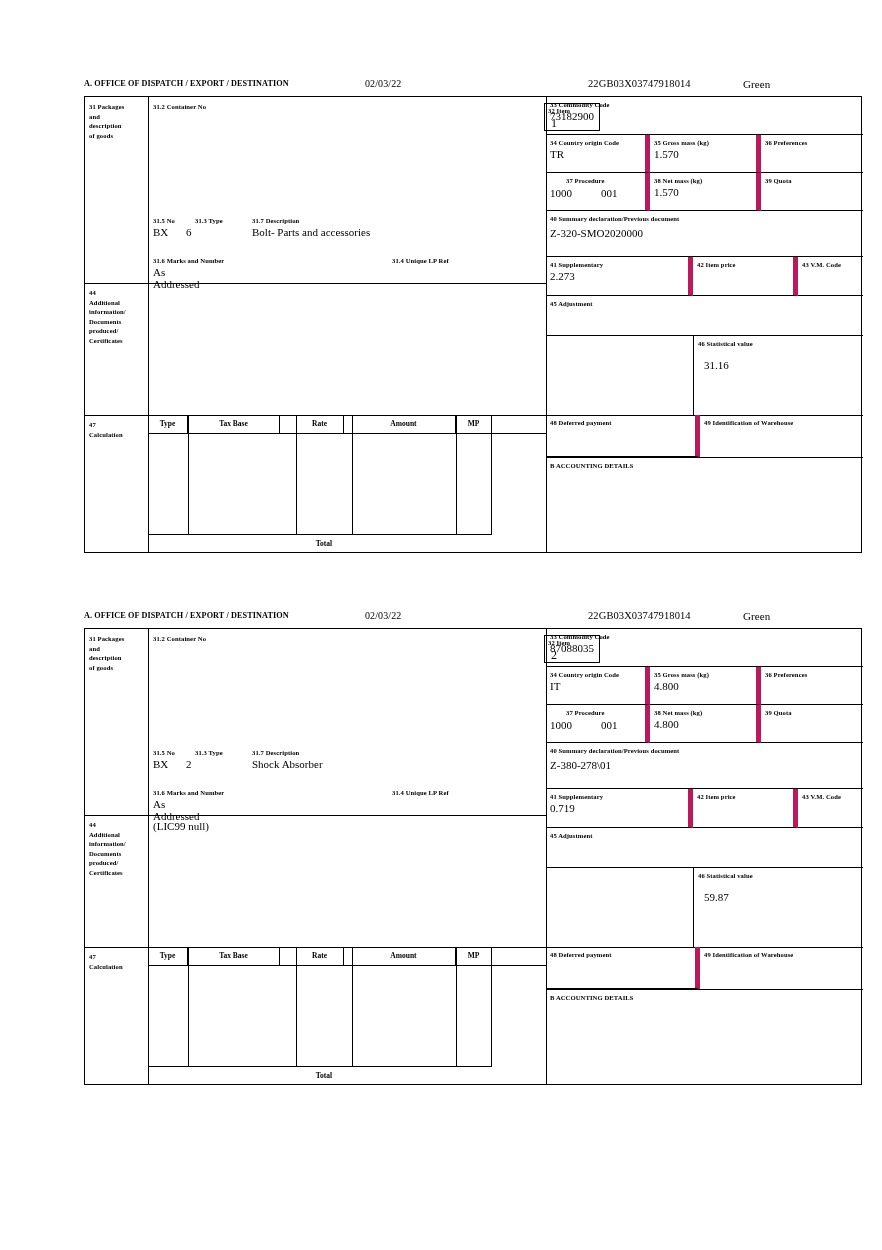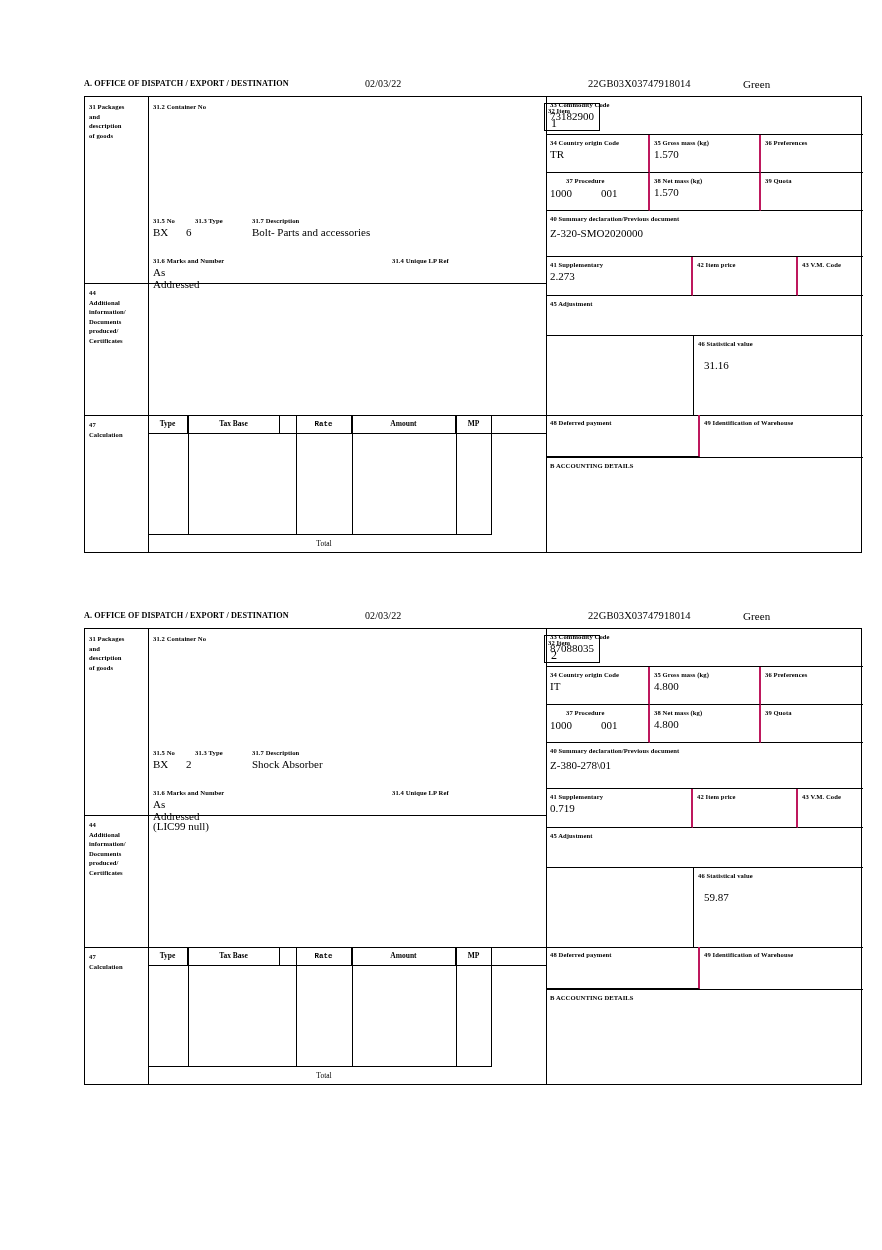--- a/index.html
+++ b/index.html
@@ -78,21 +78,21 @@
     line-height: 1.45;
     letter-spacing: 0.1px;
   }
   .val {
     font-size: 11px;
     font-family: "Liberation Serif", serif;
   }
   .bt { border-top: 1px solid #000; }
   .bb { border-bottom: 1px solid #000; }
   .bl { border-left: 1px solid #000; }
-  .br { border-right: 2px solid #be185d; }
+  .br { border-right: 5px solid #be185d; }
 
   
   .col31 {
     left: 0; top: 0;
     width: 63px;
     height: 186px;
     padding: 5px 0 0 4px;
   }
   .col44 {
     left: 0; top: 186px;
@@ -201,21 +201,21 @@
     top: 0;
     height: 18px;
     box-sizing: border-box;
     font-size: 7.5px;
     font-weight: bold;
     text-align: center;
     line-height: 18px;
   }
   .calc .ctype  { left: 0;   width: 40px; border-right: 1px solid #000; }
   .calc .cbase  { left: 40px; width: 92px; border-right: 1px solid #000; }
-  .calc .crate  { left: 148px; width: 56px; border-right: 1px solid #000; font-family: Liberation Mono, monospace; }
+  .calc .crate  { left: 148px; width: 48px; border-right: 1px solid #000; }
   .calc .camt   { left: 204px; width: 104px; border-right: 1px solid #000; }
   .calc .cmp    { left: 308px; width: 36px; border-right: 1px solid #000; }
   .calc .vline {
     position: absolute;
     top: 0; width: 0; height: 120px;
     border-left: 1px solid #000;
   }
   .calc .body {
     position: absolute;
     left: 0; top: 18px;
@@ -224,21 +224,21 @@
     border-right: 1px solid #000;
     border-bottom: 1px solid #000;
     box-sizing: border-box;
   }
   .calc .totalrow {
     position: absolute;
     left: 0; top: 120px;
     width: 398px;
     height: 18px;
     font-size: 7.5px;
-    font-weight: normal;
+    font-weight: bold;
     text-align: center;
     line-height: 18px;
   }
   .calc .totalrow span { position: absolute; left: 148px; width: 56px; text-align: center; }
 
   
   .b48 { position: absolute; left: 461px; top: 318px; width: 154px; height: 42px; padding: 3px 0 0 4px; }
   .b49 { position: absolute; left: 615px; top: 318px; width: 163px; height: 42px; padding: 3px 0 0 4px; }
   .bB  { position: absolute; left: 461px; top: 360px; width: 317px; height: 96px; padding: 3px 0 0 4px; }
 

